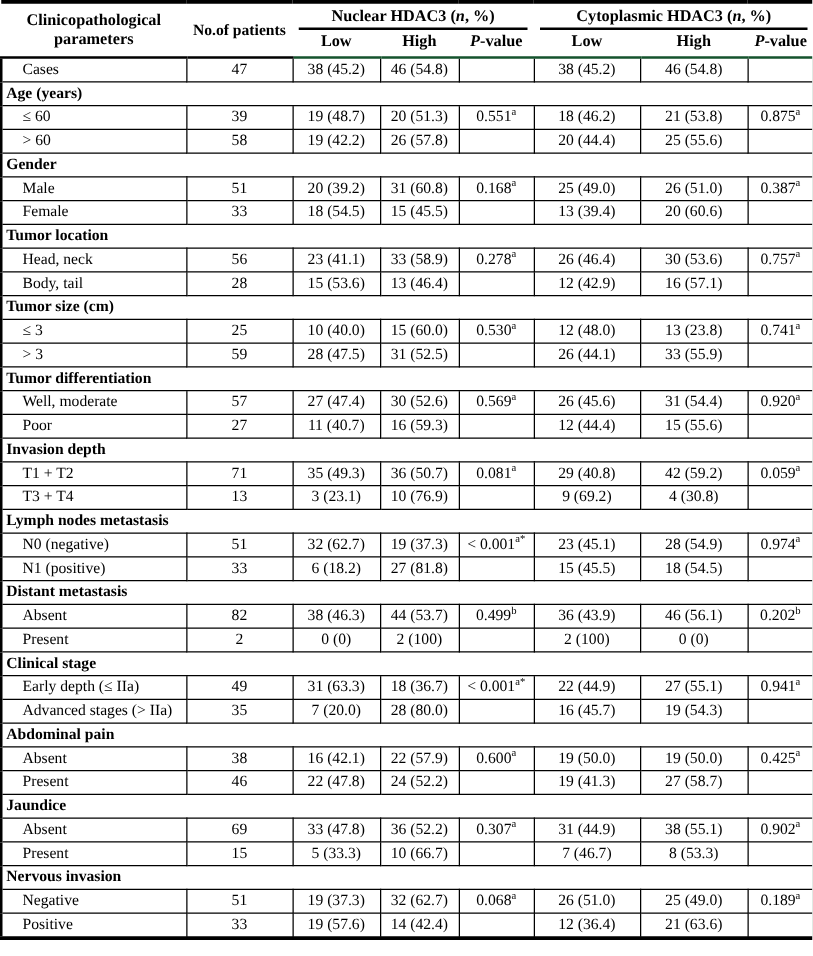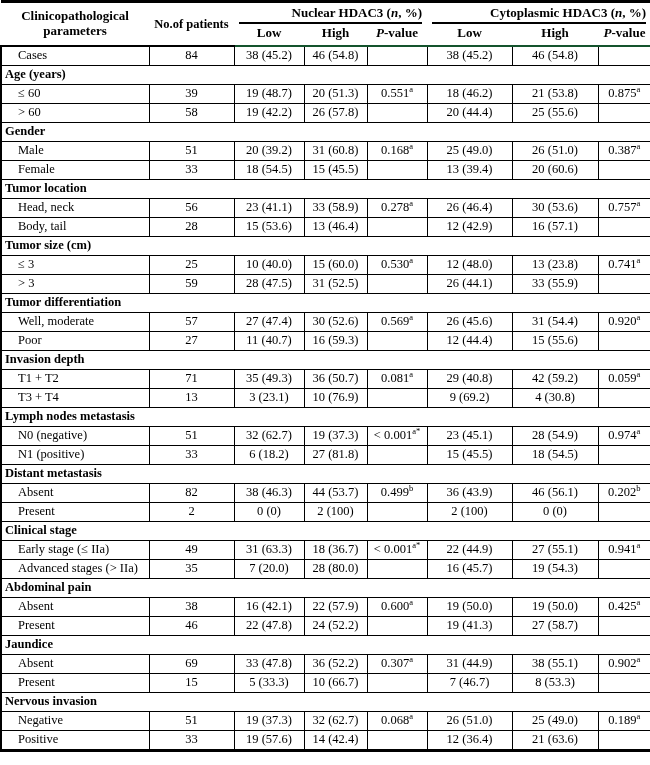--- a/index.html
+++ b/index.html
@@ -40,21 +40,20 @@
     padding: 0;
   }
   th.group {
     padding: 0;
     vertical-align: bottom;
   }
   .group-inner {
     border-bottom: 2px solid #000;
     margin: 0 5px;
     padding: 3px 0 1px 0;
-    text-align: right;
   }
   tr.subrow th {
     border-bottom: 2px solid #14532d;
     height: 19px;
     padding: 0 2px 2px 2px;
   }
   tbody td {
     border: 1px solid #000;
     font-size: 12.5px;
     height: 18px;
@@ -120,21 +119,21 @@
         <th>High</th>
         <th><i class="var">P</i><span>-value</span></th>
         <th>Low</th>
         <th>High</th>
         <th><i class="var">P</i><span>-value</span></th>
       </tr>
     </thead>
     <tbody>
         <tr>
           <td class="label-cell">Cases</td>
-          <td>84</td>
+          <td>47</td>
           <td>38 (45.2)</td>
           <td>46 (54.8)</td>
           <td></td>
           <td>38 (45.2)</td>
           <td>46 (54.8)</td>
           <td></td>
         </tr>
         <tr>
           <td colspan="8" class="section-cell">Age (years)</td>
         </tr>
@@ -316,21 +315,21 @@
           <td>2 (100)</td>
           <td></td>
           <td>2 (100)</td>
           <td>0 (0)</td>
           <td></td>
         </tr>
         <tr>
           <td colspan="8" class="section-cell">Clinical stage</td>
         </tr>
         <tr>
-          <td class="label-cell indent">Early stage (≤ IIa)</td>
+          <td class="label-cell indent">Early depth (≤ IIa)</td>
           <td>49</td>
           <td>31 (63.3)</td>
           <td>18 (36.7)</td>
           <td>&lt; 0.001<sup>a*</sup></td>
           <td>22 (44.9)</td>
           <td>27 (55.1)</td>
           <td>0.941<sup>a</sup></td>
         </tr>
         <tr>
           <td class="label-cell indent">Advanced stages (&gt; IIa)</td>

